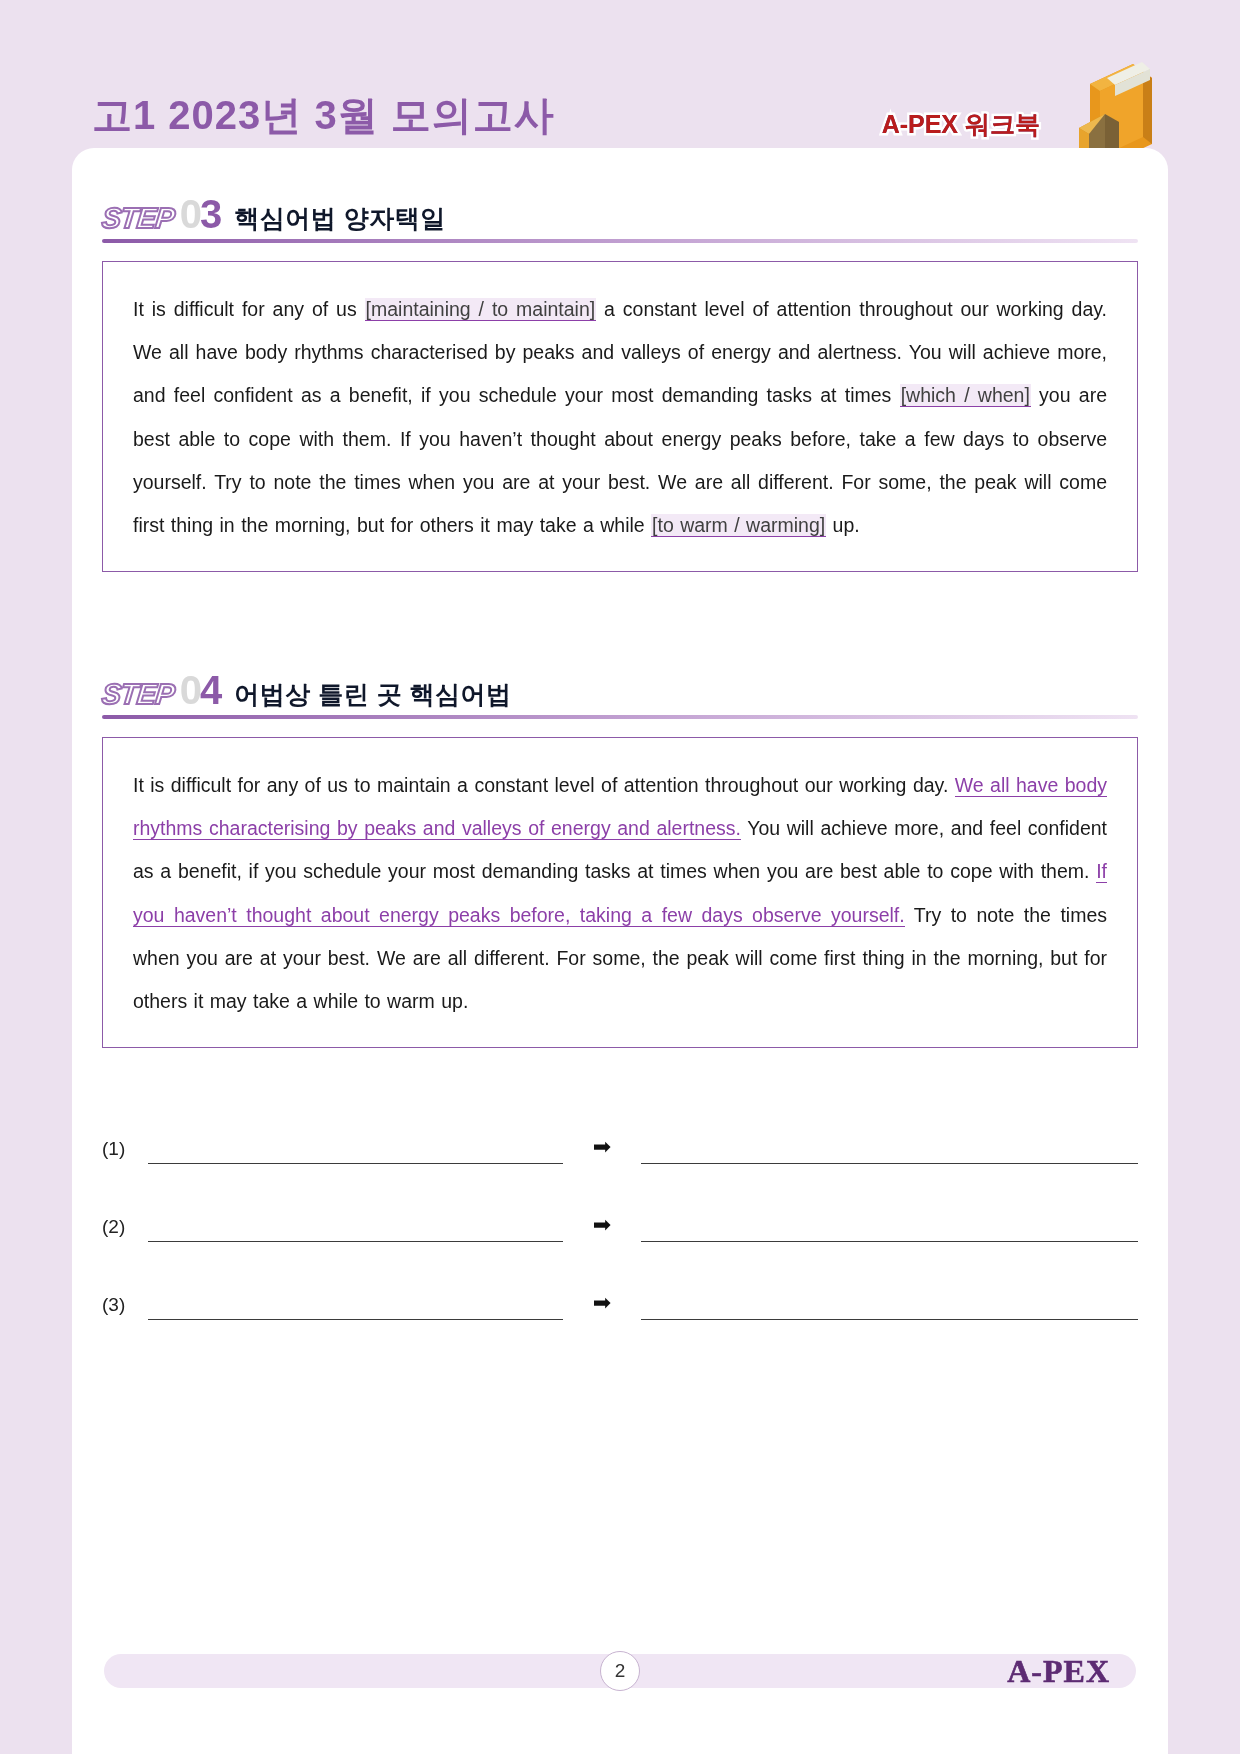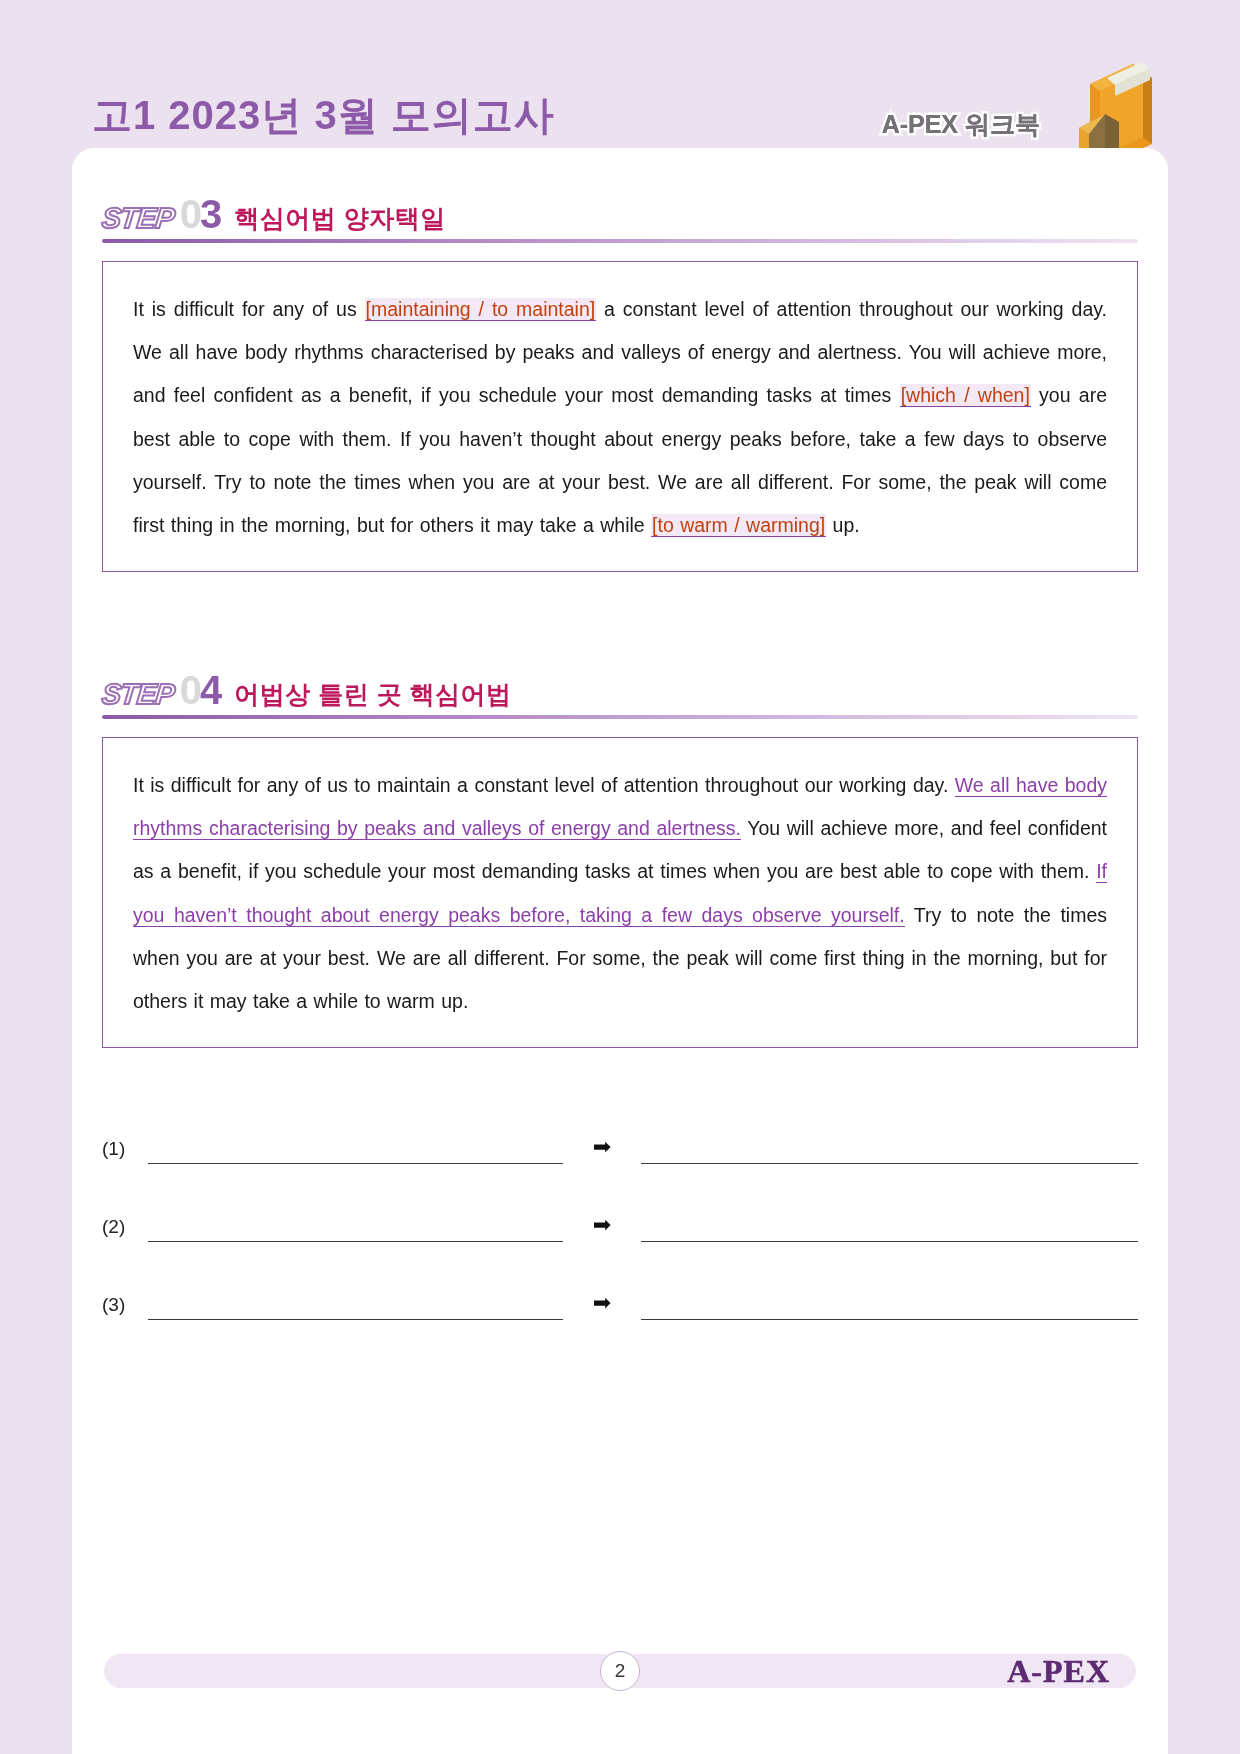--- a/index.html
+++ b/index.html
@@ -32,21 +32,21 @@
     white-space: nowrap;
     text-align: right;
   }
 
   .header-brand {
     position: absolute;
     right: 200px;
     top: 108px;
     font-size: 25px;
     font-weight: bold;
-    color: #737373;
+    color: #b91c1c;
     letter-spacing: 0px;
     white-space: nowrap;
     -webkit-text-stroke: 5px #ffffff;
     paint-order: stroke fill;
     text-shadow: 0 0 0 #6d3a87;
   }
 
   .book-icon {
     position: absolute;
     right: 85px;
@@ -91,21 +91,21 @@
     line-height: 0.92;
     letter-spacing: -2px;
     margin-left: 6px;
   }
   .step-num .z { color: #d9d9d9; }
   .step-num .d { color: #8c5aa8; }
 
   .step-label {
     font-size: 25px;
     font-weight: bold;
-    color: #be185d;
+    color: #0f172a;
     margin-left: 14px;
     letter-spacing: 0.5px;
     line-height: 1.1;
   }
 
   .step-note {
     margin-left: auto;
     font-size: 16px;
     font-style: italic;
     color: #a89aa9;
@@ -128,21 +128,21 @@
     font-size: 19.5px;
     line-height: 2.22;
     color: #1a1a1a;
     text-align: justify;
     text-justify: inter-word;
     word-spacing: 1px;
   }
 
   .choice {
     background: #f3e9f6;
-    color: #c2410c;
+    color: #404040;
     border-bottom: 1.5px solid #8c3fa8;
     padding: 0 1px;
     white-space: nowrap;
   }
 
   .err {
     color: #8c3fa8;
     border-bottom: 1.5px solid #8c3fa8;
   }
 

